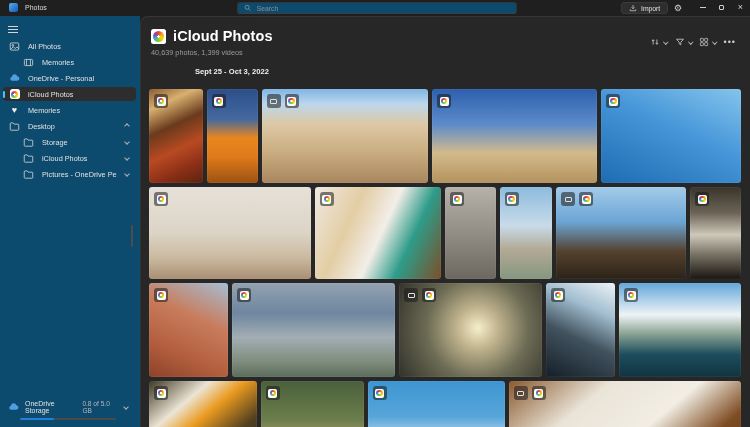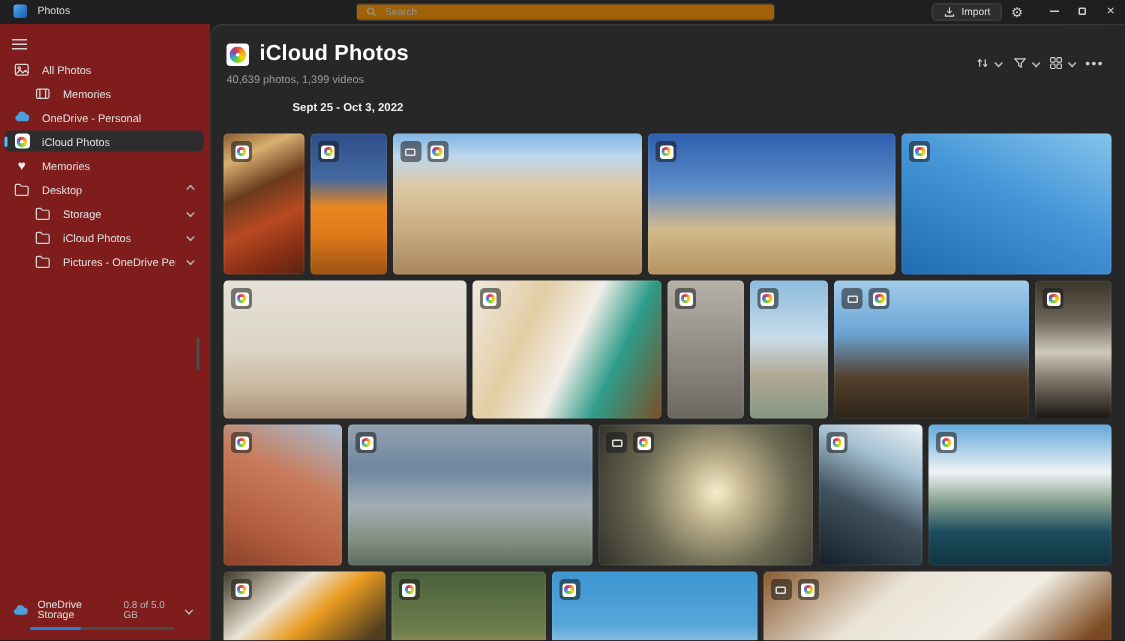--- a/index.html
+++ b/index.html
@@ -5,33 +5,33 @@
   * { margin:0; padding:0; box-sizing:border-box; }
   html,body { width:750px; height:427px; overflow:hidden; }
   body { font-family:"Liberation Sans","DejaVu Sans",sans-serif; background:#141414; }
   .window { position:relative; width:750px; height:427px; background:#1f1f1f; overflow:hidden; }
 
   
   .titlebar { position:absolute; top:0; left:0; right:0; height:16px; }
   .app-id { position:absolute; left:9px; top:3px; display:flex; align-items:center; gap:7px; }
   .app-logo { width:9px; height:9px; border-radius:2px; background:linear-gradient(135deg,#57b2f2 0%,#2f7cd0 55%,#1b5ca8 100%); }
   .app-title { font-size:7px; color:#dcdcdc; }
-  .searchbox { position:absolute; left:237px; top:2px; width:280px; height:12px; background:#a16207; border:1px solid #343434; border-bottom-color:#3e3e3e; border-radius:3px; display:flex; align-items:center; padding:0 6px; gap:5px; }
+  .searchbox { position:absolute; left:237px; top:2px; width:280px; height:12px; background:#0c4a6e; border:1px solid #343434; border-bottom-color:#3e3e3e; border-radius:3px; display:flex; align-items:center; padding:0 6px; gap:5px; }
   .searchbox input { background:transparent; border:none; outline:none; color:#cfcfcf; font-size:6.8px; width:100%; font-family:inherit; }
   .searchbox input::placeholder { color:#8f8f8f; }
   .import-btn { position:absolute; left:621px; top:2px; height:12px; padding:0 7px; background:#2e2e2e; border:1px solid #3a3a3a; border-radius:3px; display:flex; align-items:center; gap:4px; color:#e0e0e0; font-size:6.8px; cursor:pointer; }
   .gear-btn { position:absolute; left:669px; top:0; width:18px; height:16px; display:flex; align-items:center; justify-content:center; color:#cfcfcf; font-size:9px; cursor:pointer; }
   .win-controls { position:absolute; right:0; top:0; display:flex; }
   .win-btn { width:19px; height:15px; display:flex; align-items:center; justify-content:center; color:#cfcfcf; cursor:pointer; }
   .glyph-min { width:6px; height:1px; background:#cfcfcf; display:inline-block; }
   .glyph-max { width:5px; height:5px; border:1px solid #cfcfcf; border-radius:1px; display:inline-block; }
   .glyph-close { font-size:9px; line-height:1; }
 
   
-  .sidebar { position:absolute; top:16px; left:0; width:140px; bottom:0; background:#7f1d1d; }
+  .sidebar { position:absolute; top:16px; left:0; width:140px; bottom:0; background:#0c4a6e; }
   .hamburger { position:absolute; left:8px; top:6px; width:22px; height:14px; display:flex; flex-direction:column; justify-content:center; gap:2px; cursor:pointer; }
   .hamburger span { width:10px; height:1px; background:#d4d4d4; display:block; }
   .nav { position:absolute; top:23px; left:0; right:0; }
   .item { height:14px; margin:0 4px 2px 3px; padding-left:6px; display:flex; align-items:center; gap:8px; border-radius:4px; font-size:7.3px; color:#e2e2e2; position:relative; cursor:pointer; }
   .item.indent { padding-left:20px; }
   .item.sel { background:#2d2d2d; }
   .sel-bar { position:absolute; left:0; top:3.5px; width:2px; height:7px; border-radius:2px; }
   .item .ic { width:11px; height:11px; display:flex; align-items:center; justify-content:center; flex:none; }
   .item .lbl { white-space:nowrap; overflow:hidden; }
   .chev { width:4px; height:4px; border-right:1px solid #b4b4b4; border-bottom:1px solid #b4b4b4; display:inline-block; flex:none; }

